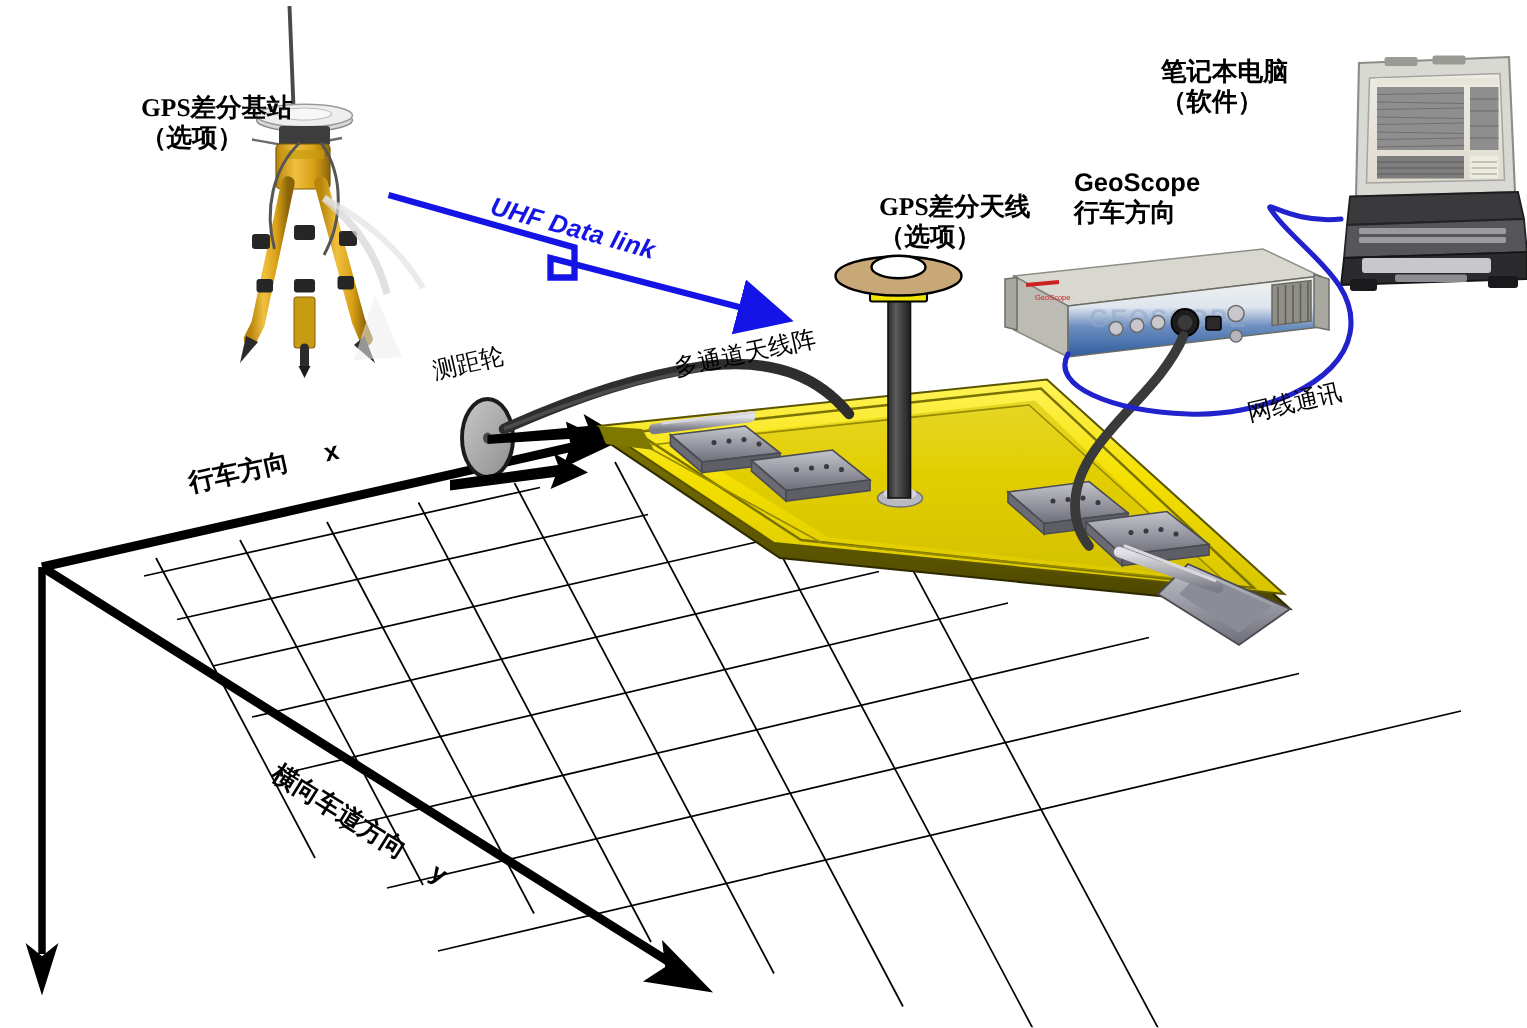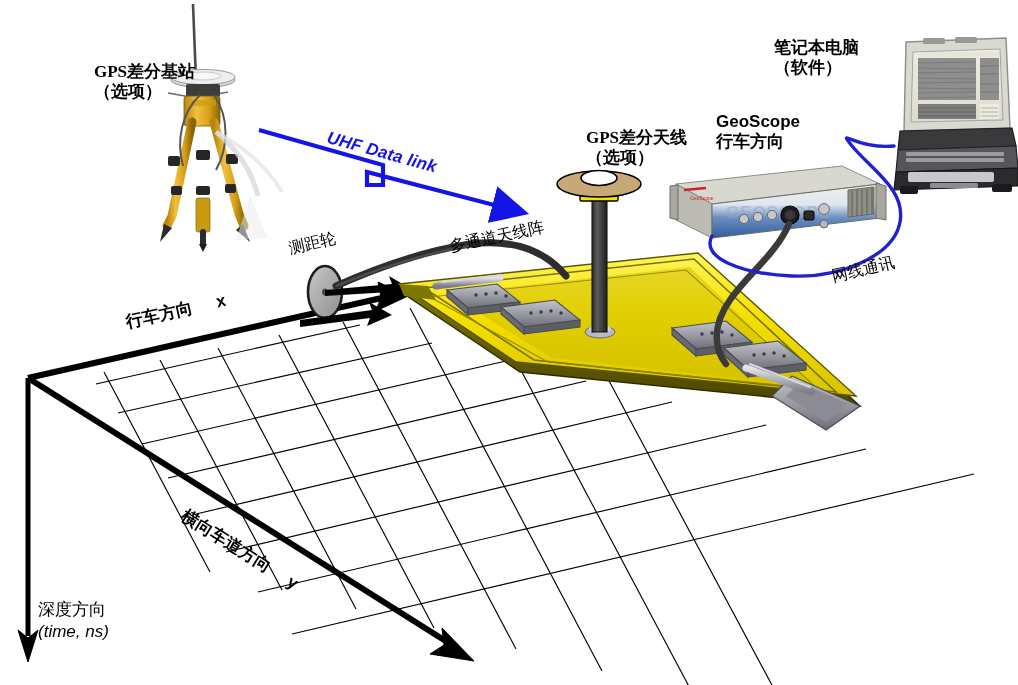--- a/index.html
+++ b/index.html
@@ -396,18 +396,14 @@
   <span style="display:inline-block;width:16px;"></span>
   <span style="font-family:'Liberation Sans',sans-serif;">x</span>
 </div>
 
 <div class="lbl cjk axis-lbl" style="left:188px;top:506px;transform:rotate(32deg);transform-origin:left top;">
   <span>横向车道方向</span>
   <span style="display:inline-block;width:14px;"></span>
   <span style="font-family:'Liberation Sans',sans-serif;">y</span>
 </div>
 
-<div class="lbl" style="left:38px;top:600px;">
-  <div class="cjk depth-lbl">深度方向</div>
-  <div class="depth-sub" style="margin-top:2px;">(time, ns)</div>
-</div>
 
 </div>
 
 </body></html>

